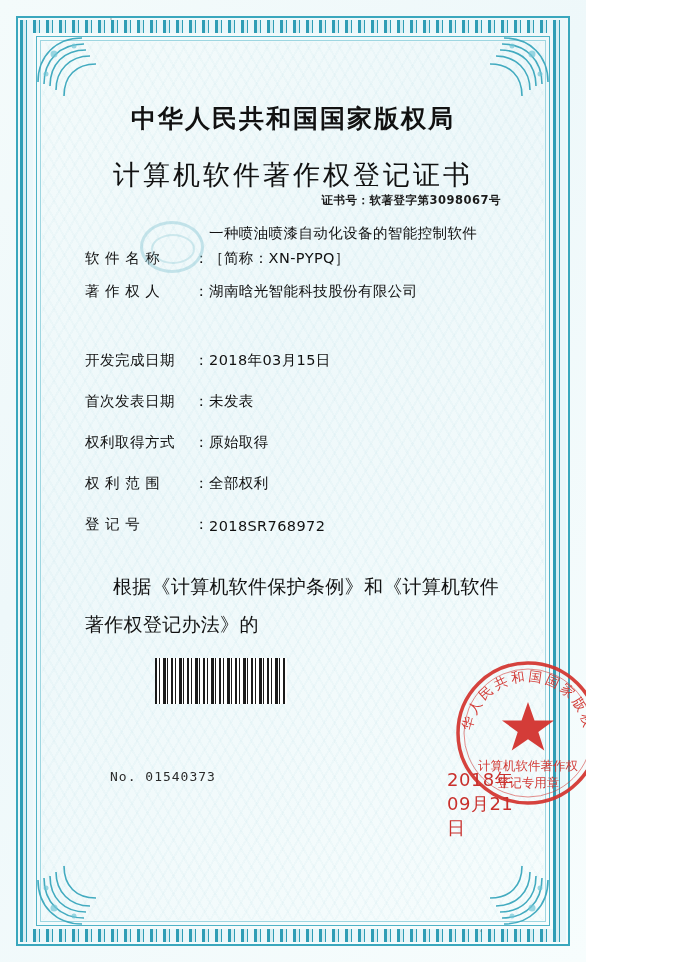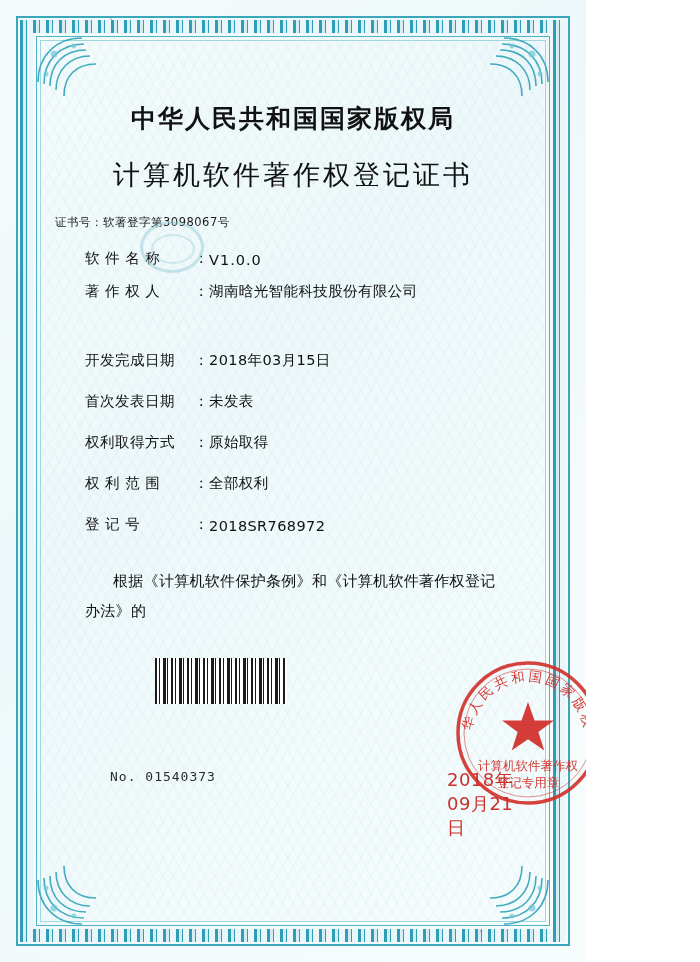--- a/index.html
+++ b/index.html
@@ -112,26 +112,27 @@
   .cert-title {
     font-family: "DejaVu Sans", sans-serif;
     font-size: 27px;
     font-weight: normal;
     letter-spacing: 3px;
     color: #111111;
     margin-top: 22px;
   }
 
   .cert-no {
-    margin-top: 22px;
+    text-align: right;
     padding-right: 30px;
     font-family: "DejaVu Sans", sans-serif;
     font-size: 11.5px;
     color: #1b1b1b;
     letter-spacing: 0.5px;
+    font-weight: bold;
   }
 
   .fields {
     margin-top: 16px;
     padding-left: 30px;
     padding-right: 14px;
   }
   .field-row {
     display: flex;
     align-items: flex-end;
@@ -169,22 +170,22 @@
 
   .gap-a { height: 34px; }
   .gap-b { height: 10px; }
 
   .spaced-row { margin-bottom: 22px; margin-top: 12px; }
 
   .statement {
     margin-top: 34px;
     padding-left: 30px;
     padding-right: 22px;
-    font-family: Liberation Mono, monospace;
-    font-size: 15px;
+    font-family: Liberation Sans, sans-serif;
+    font-size: 19px;
     line-height: 2.0;
     color: #111111;
     letter-spacing: 0.3px;
   }
   .statement .indent { text-indent: 28px; display: block; }
 
   
   .barcode {
     position: absolute;
     left: 100px;
@@ -352,21 +353,22 @@
     <div class="watermark"></div>
 
     <div class="fields">
 
       <div class="field-row">
         <div class="field-label spread">
           <span>软 件 名 称</span>
             <span class="colon">：</span>
         </div>
         <div class="field-value">
-          <span class="ver">V1.0.0</span>
+          <span>一种喷油喷漆自动化设备的智能控制软件</span>
+          <span class="sub">［简称：XN-PYPQ］</span>
         </div>
       </div>
 
       <div class="gap-b"></div>
 
       <div class="field-row">
         <div class="field-label spread">
           <span>著 作 权 人</span>
             <span class="colon">：</span>
         </div>

